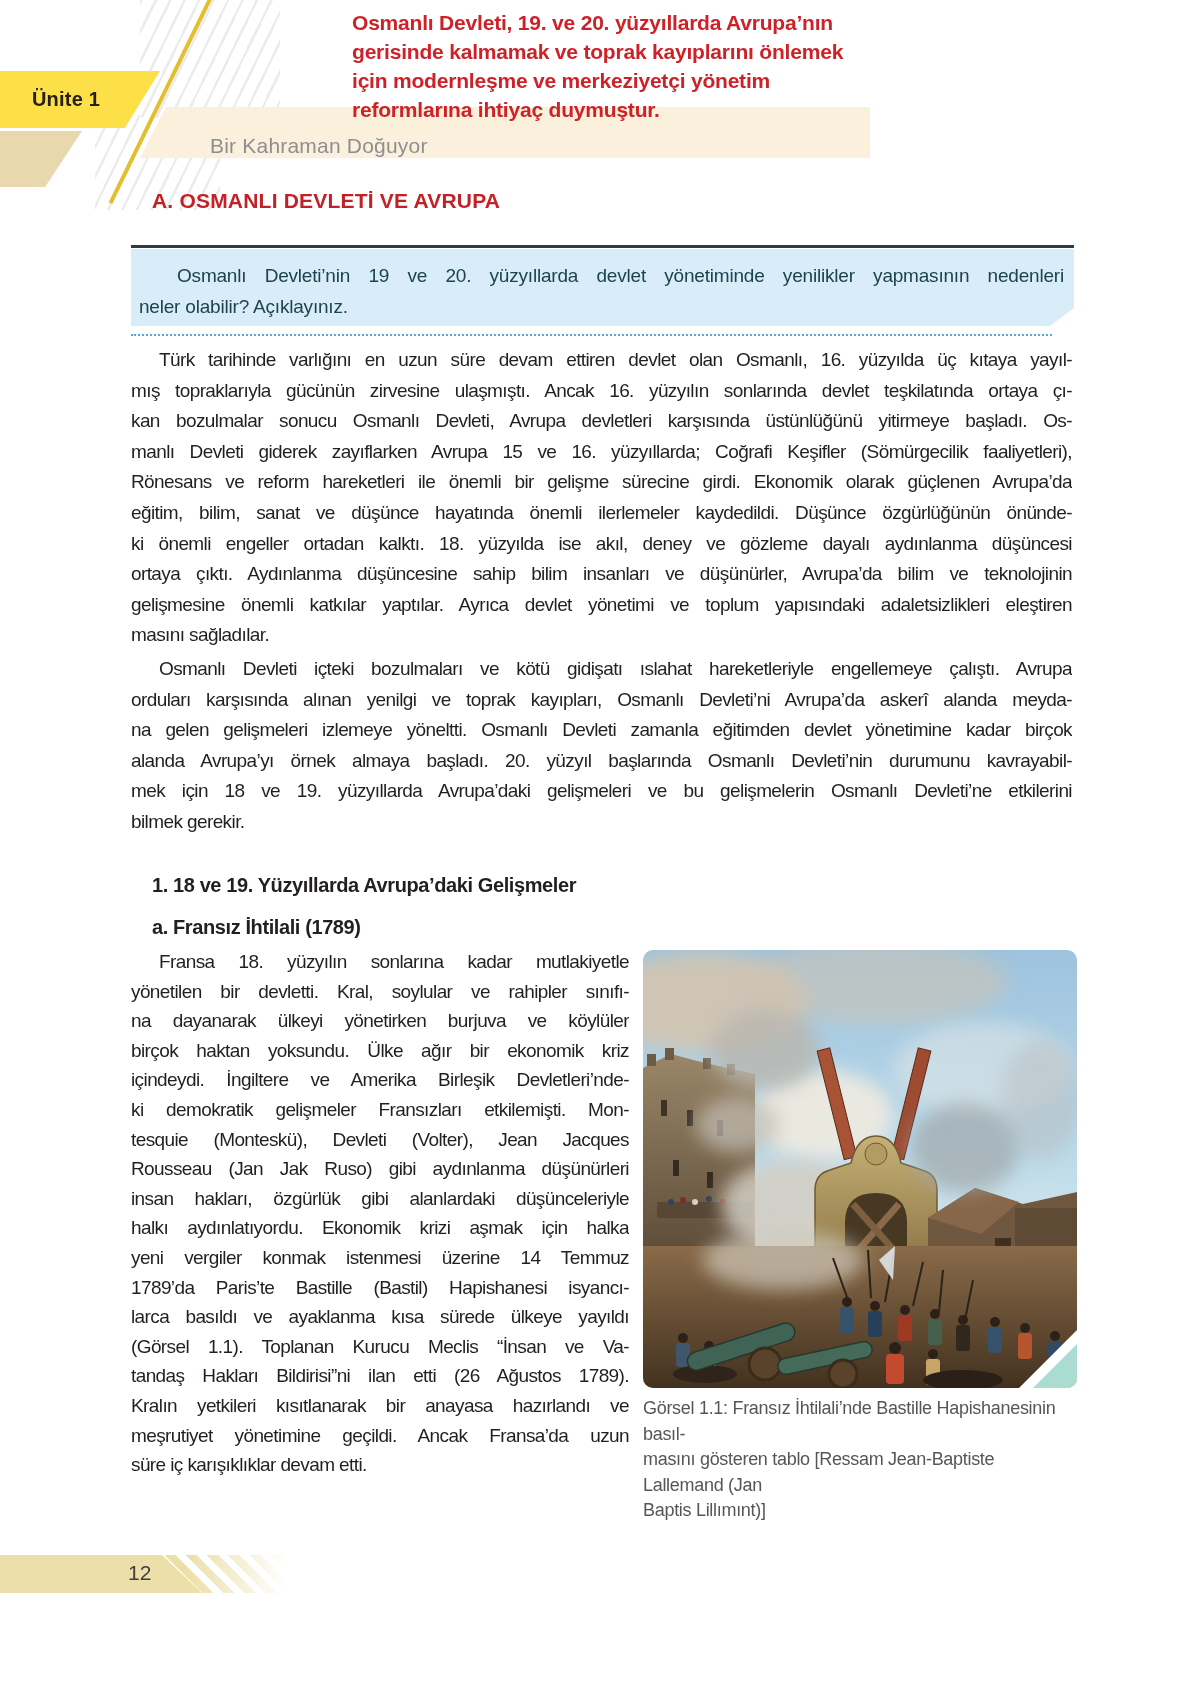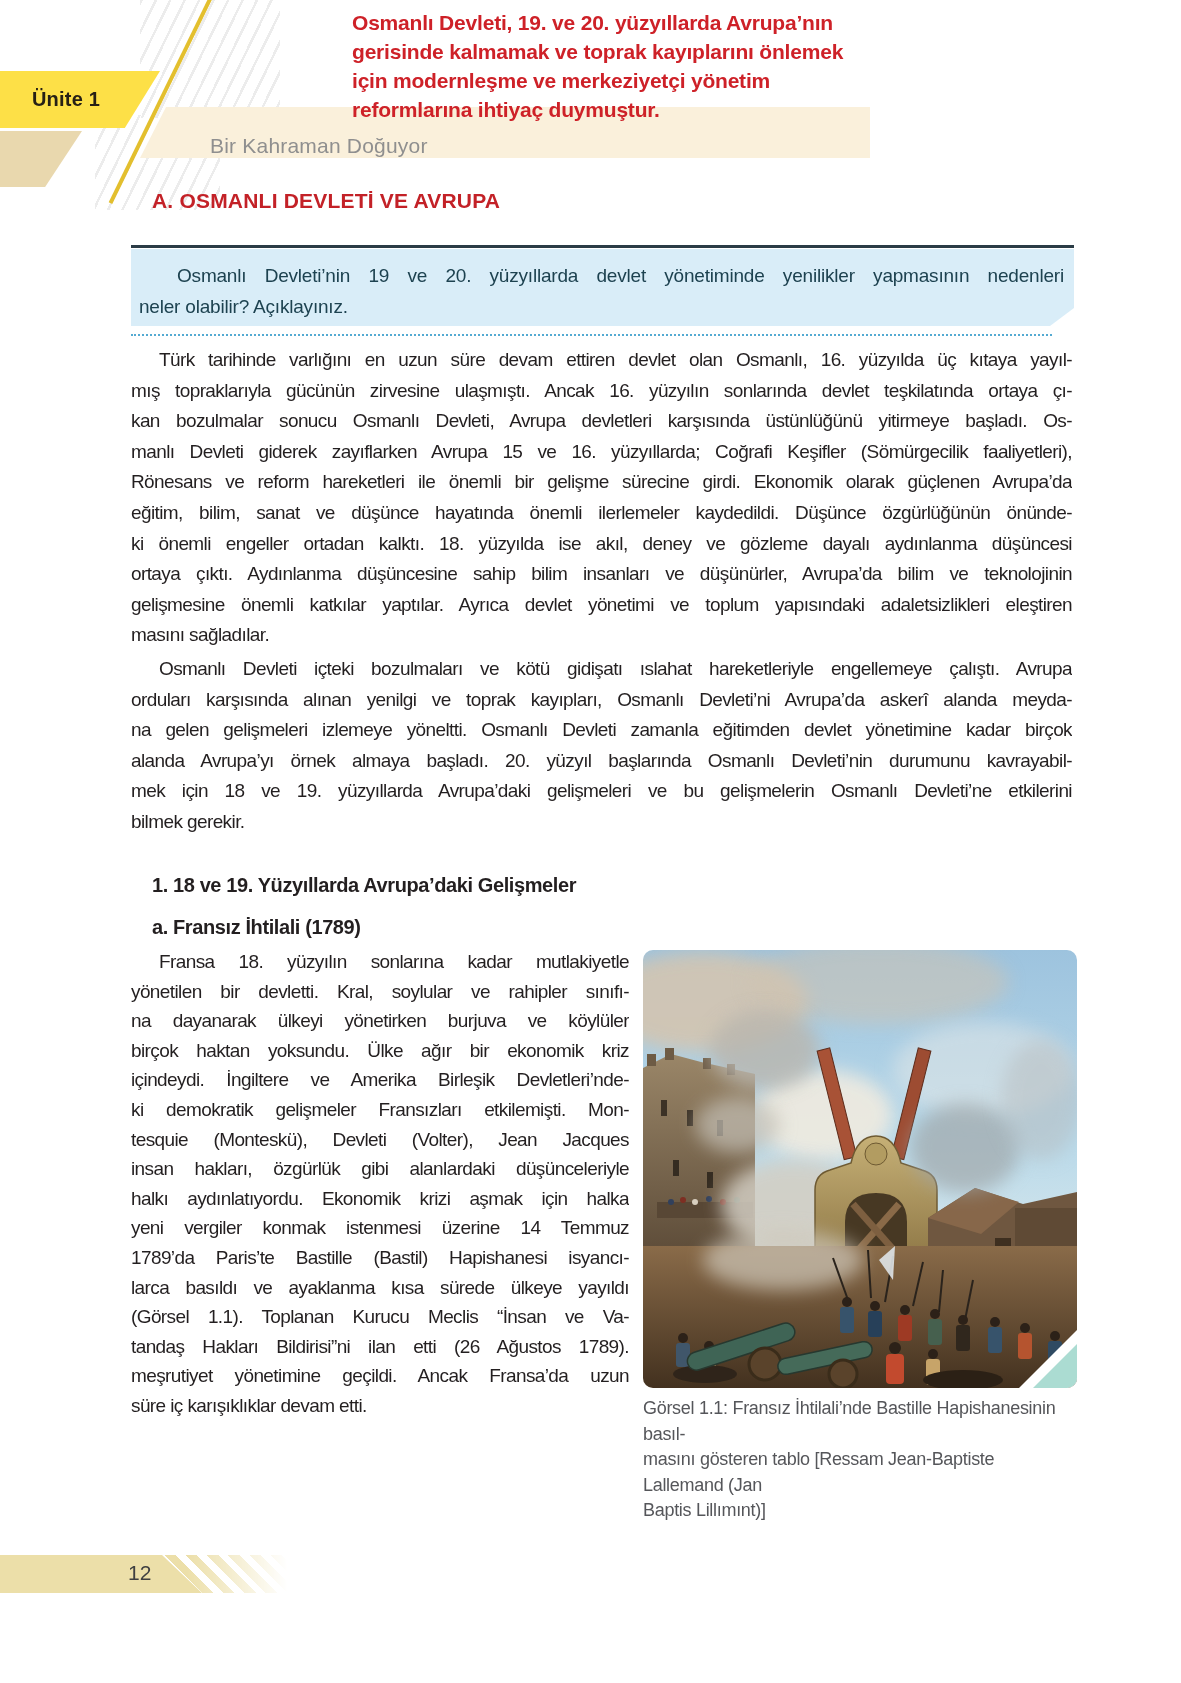--- a/index.html
+++ b/index.html
@@ -126,27 +126,29 @@
   <div class="subhead subhead-2">a. Fransız İhtilali (1789)</div>
 
   <div class="col-block">
     <div class="cline just indent">Fransa 18. yüzyılın sonlarına kadar mutlakiyetle</div>
     <div class="cline just">yönetilen bir devletti. Kral, soylular ve rahipler sınıfı-</div>
     <div class="cline just">na dayanarak ülkeyi yönetirken burjuva ve köylüler</div>
     <div class="cline just">birçok haktan yoksundu. Ülke ağır bir ekonomik kriz</div>
     <div class="cline just">içindeydi. İngiltere ve Amerika Birleşik Devletleri’nde-</div>
     <div class="cline just">ki demokratik gelişmeler Fransızları etkilemişti. Mon-</div>
     <div class="cline just">tesquie (Monteskü), Devleti (Volter), Jean Jacques</div>
+    <div class="cline just">Rousseau (Jan Jak Ruso) gibi aydınlanma düşünürleri</div>
     <div class="cline just">insan hakları, özgürlük gibi alanlardaki düşünceleriyle</div>
     <div class="cline just">halkı aydınlatıyordu. Ekonomik krizi aşmak için halka</div>
     <div class="cline just">yeni vergiler konmak istenmesi üzerine 14 Temmuz</div>
     <div class="cline just">1789’da Paris’te Bastille (Bastil) Hapishanesi isyancı-</div>
     <div class="cline just">larca basıldı ve ayaklanma kısa sürede ülkeye yayıldı</div>
     <div class="cline just">(Görsel 1.1). Toplanan Kurucu Meclis “İnsan ve Va-</div>
     <div class="cline just">tandaş Hakları Bildirisi”ni ilan etti (26 Ağustos 1789).</div>
+    <div class="cline just">Kralın yetkileri kısıtlanarak bir anayasa hazırlandı ve</div>
     <div class="cline just">meşrutiyet yönetimine geçildi. Ancak Fransa’da uzun</div>
     <div class="cline">süre iç karışıklıklar devam etti.</div>
   </div>
 
   <div class="figure">
     <svg viewBox="0 0 434 438" preserveAspectRatio="none">
       <defs>
         <linearGradient id="sky" x1="0" y1="0" x2="0" y2="1">
           <stop offset="0" stop-color="#9dc3de"></stop>
             <stop offset="0.45" stop-color="#badaea"></stop>

